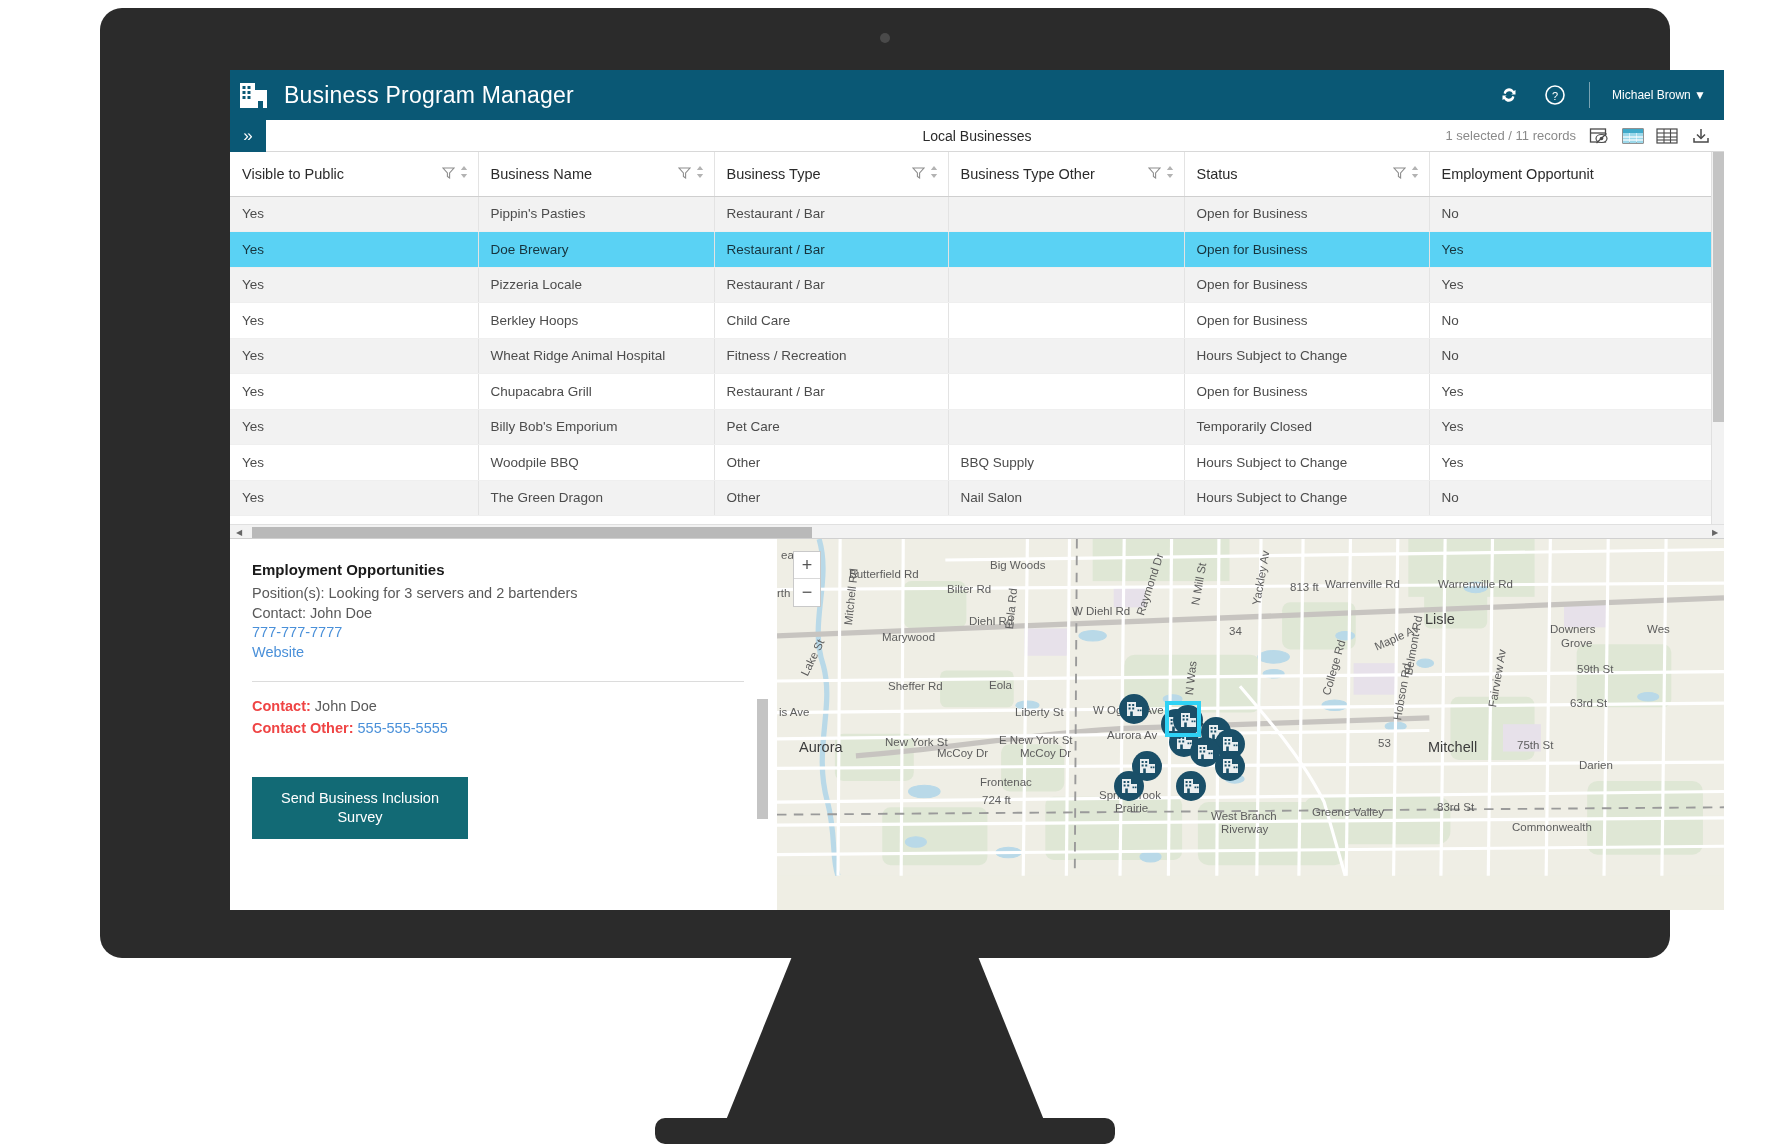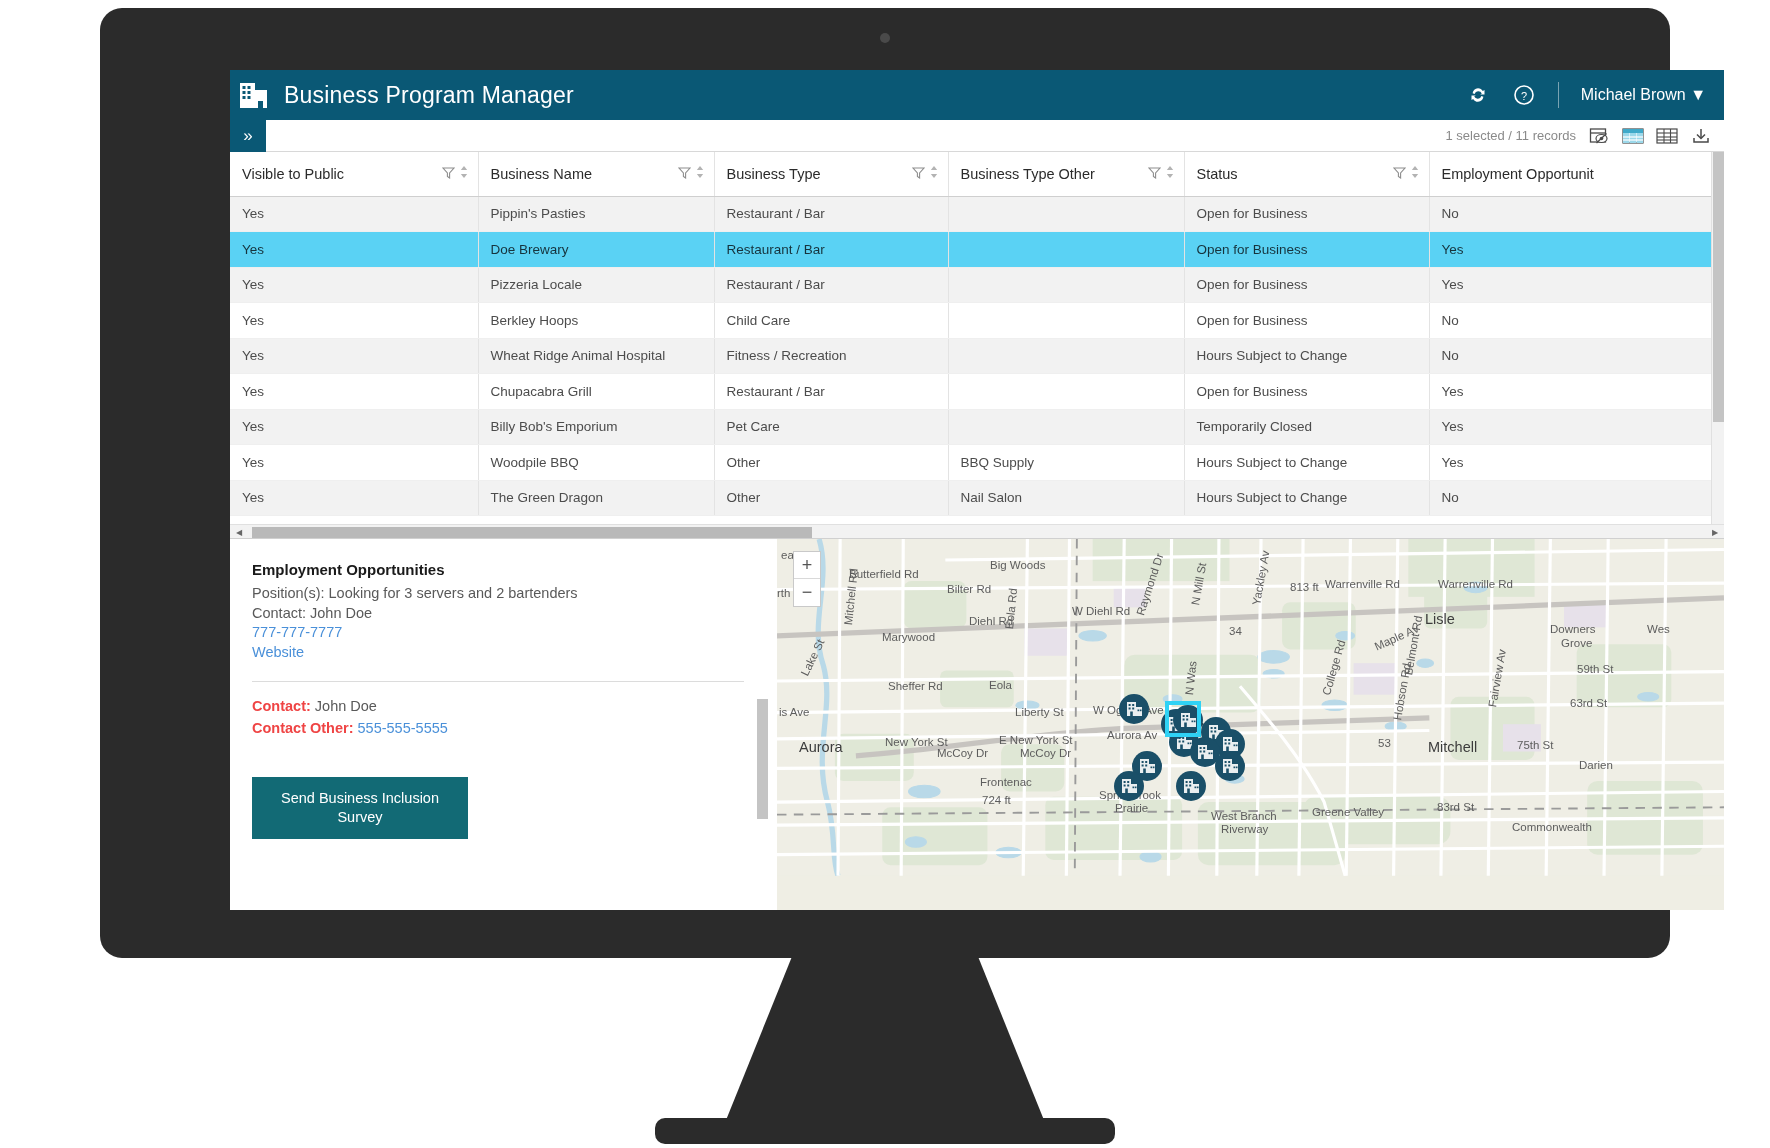--- a/index.html
+++ b/index.html
@@ -84,21 +84,21 @@
     display: flex; align-items: center; justify-content: center;
     cursor: pointer;
     color: #fff;
   }
   #header-divider {
     width: 1px; height: 26px;
     background: rgba(255,255,255,.45);
   }
   #user-menu {
     color: #fff;
-    font-size: 16px;
+    font-size: 12px;
     white-space: nowrap;
     cursor: pointer;
     padding-right: 4px;
   }
 
   
   #sub-toolbar {
     position: relative;
     height: 32px;
     background: #ffffff;
@@ -389,20 +389,21 @@
         <div id="header-divider"></div>
         <div id="user-menu">
           <span>Michael Brown</span>
           <span>▼</span>
         </div>
       </div>
     </div>
 
     <div id="sub-toolbar">
       <div id="panel-toggle">»</div>
+      <div id="toolbar-title">Local Businesses</div>
       <div id="toolbar-right">
         <div id="record-count">1 selected / 11 records</div>
 
         <div class="tb-icon">
           <svg width="20" height="18" viewBox="0 0 20 18">
             <rect x="1.5" y="2" width="15" height="13" fill="none" stroke="#4a4a4a" stroke-width="1.3"></rect>
             <line x1="1.5" y1="6" x2="16.5" y2="6" stroke="#4a4a4a" stroke-width="1.3"></line>
             <ellipse cx="12.5" cy="11.5" rx="5.5" ry="4" fill="#ffffff" stroke="#4a4a4a" stroke-width="1.2"></ellipse>
             <circle cx="12.5" cy="11.5" r="1.8" fill="#4a4a4a"></circle>
             <line x1="7.5" y1="16" x2="17.5" y2="6.5" stroke="#4a4a4a" stroke-width="1.3"></line>

